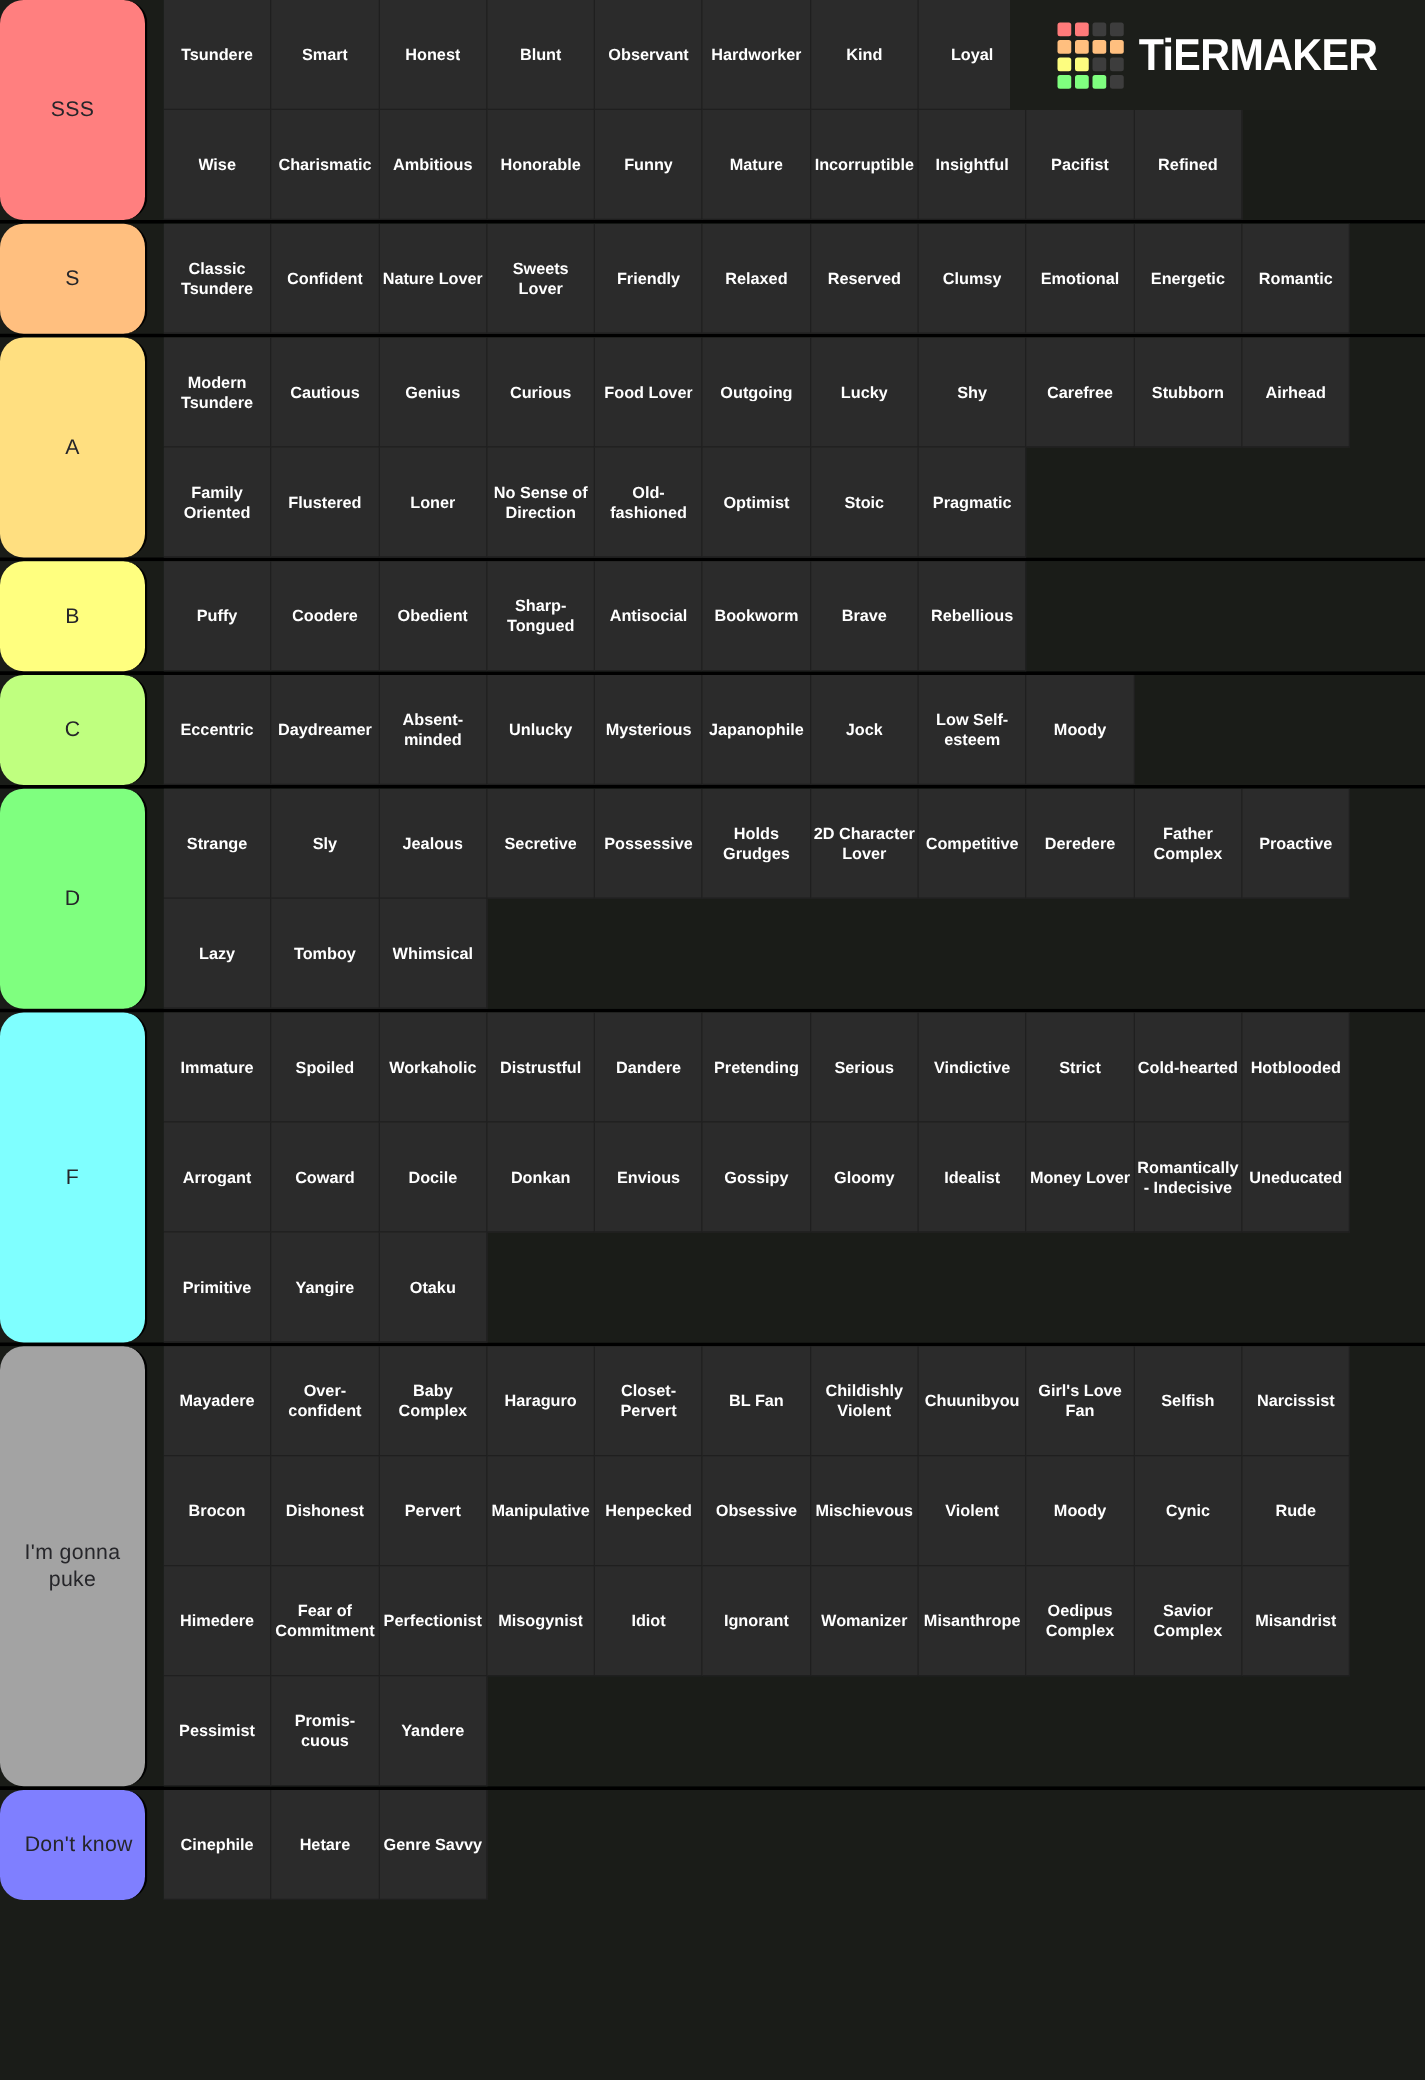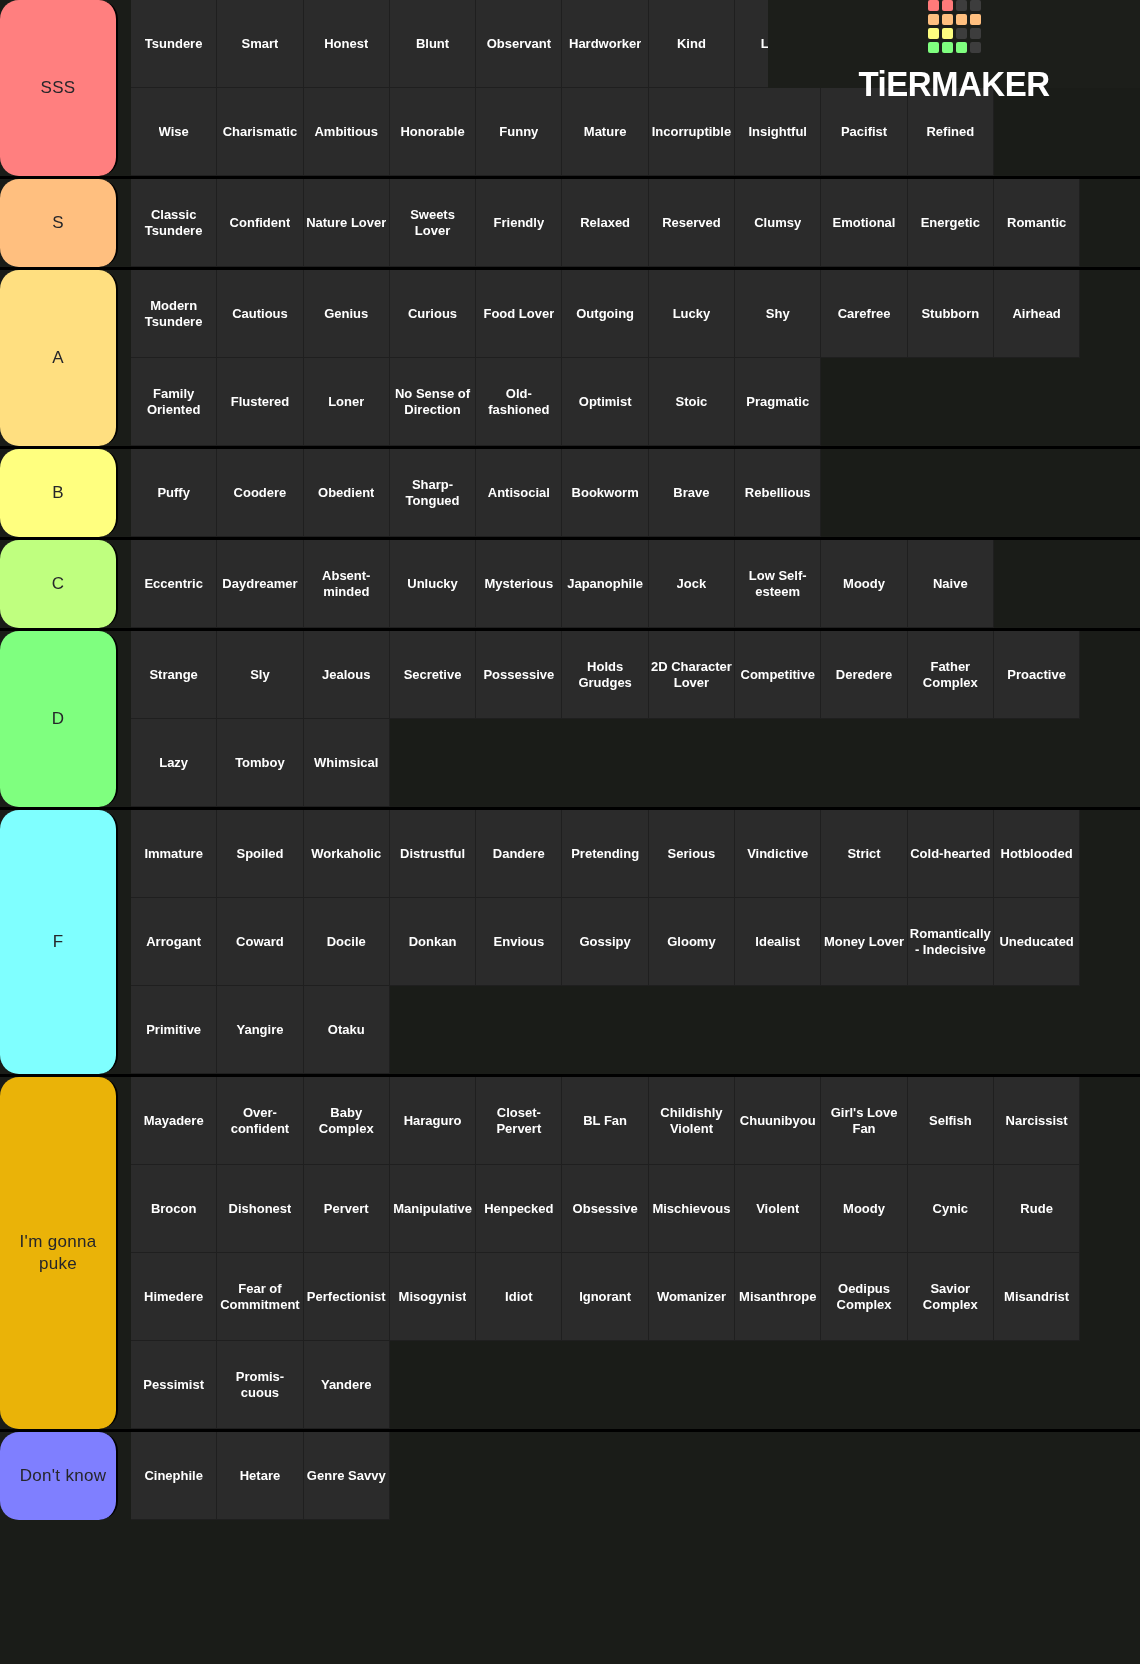--- a/index.html
+++ b/index.html
@@ -86,29 +86,28 @@
     overflow: hidden;
     white-space: normal;
     max-height: 86px;
   }
 
   
   .logo-cell {
     position: absolute;
     top: 0;
     right: 0;
-    width: 372px;
+    width: 332px;
     height: 88px;
     background: #1c1e1a;
     display: flex;
     align-items: center;
-    justify-content: flex-start;
+    justify-content: center;
     gap: 12px;
     pointer-events: auto;
-    flex-direction: column;
   }
   #tierlist { position: relative; }
 
   .logo-grid {
     display: grid;
     grid-template-columns: repeat(4, 11px);
     grid-template-rows: repeat(4, 11px);
     gap: 3px;
   }
   .logo-grid i {
@@ -352,23 +351,20 @@
         </div>
         <div class="item">
           <span>Jock</span>
         </div>
         <div class="item">
           <span>Low Self-esteem</span>
         </div>
         <div class="item">
           <span>Moody</span>
         </div>
-        <div class="item">
-          <span>Naive</span>
-        </div>
       </div>
     </div>
     <div class="tier-row">
       <div class="tier-label" style="background: rgb(127, 255, 127);">D</div>
       <div class="tier-items">
         <div class="item">
           <span>Strange</span>
         </div>
         <div class="item">
           <span>Sly</span>
@@ -485,21 +481,21 @@
         </div>
         <div class="item">
           <span>Yangire</span>
         </div>
         <div class="item">
           <span>Otaku</span>
         </div>
       </div>
     </div>
     <div class="tier-row">
-      <div class="tier-label" style="background: #eab308;">I'm gonna puke</div>
+      <div class="tier-label" style="background: #a3a3a3;">I'm gonna puke</div>
       <div class="tier-items">
         <div class="item">
           <span>Mayadere</span>
         </div>
         <div class="item">
           <span>Over-confident</span>
         </div>
         <div class="item">
           <span>Baby Complex</span>
         </div>

